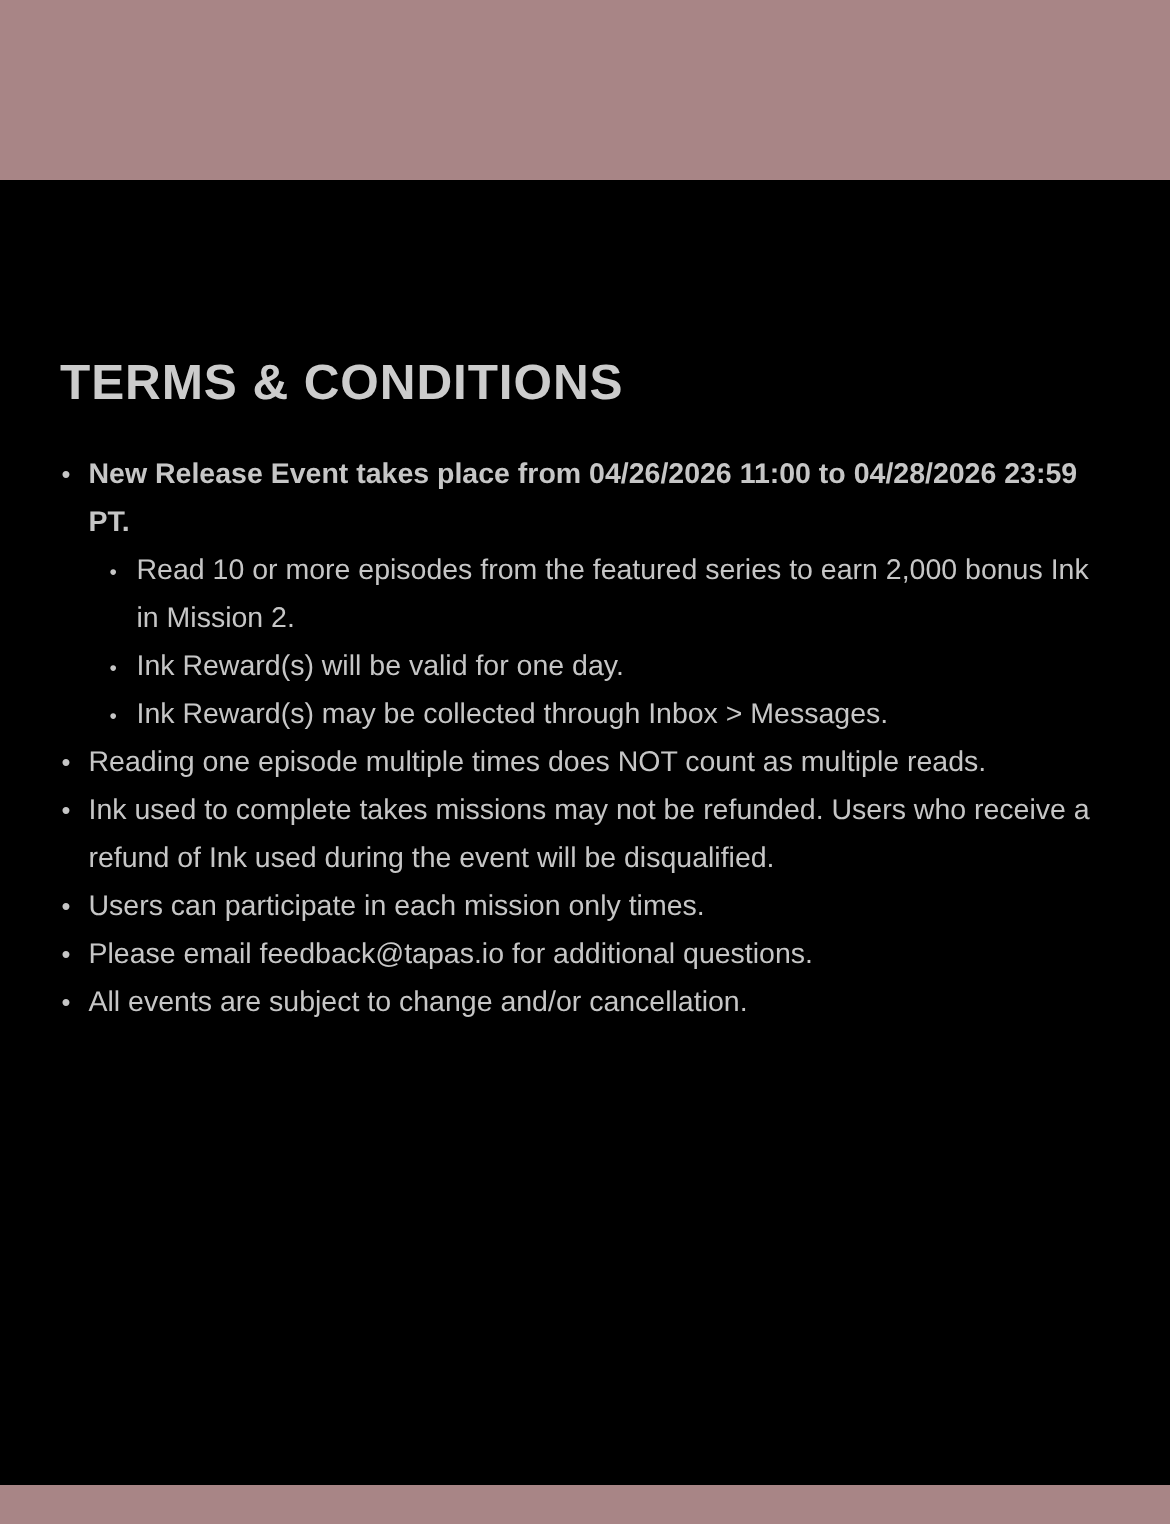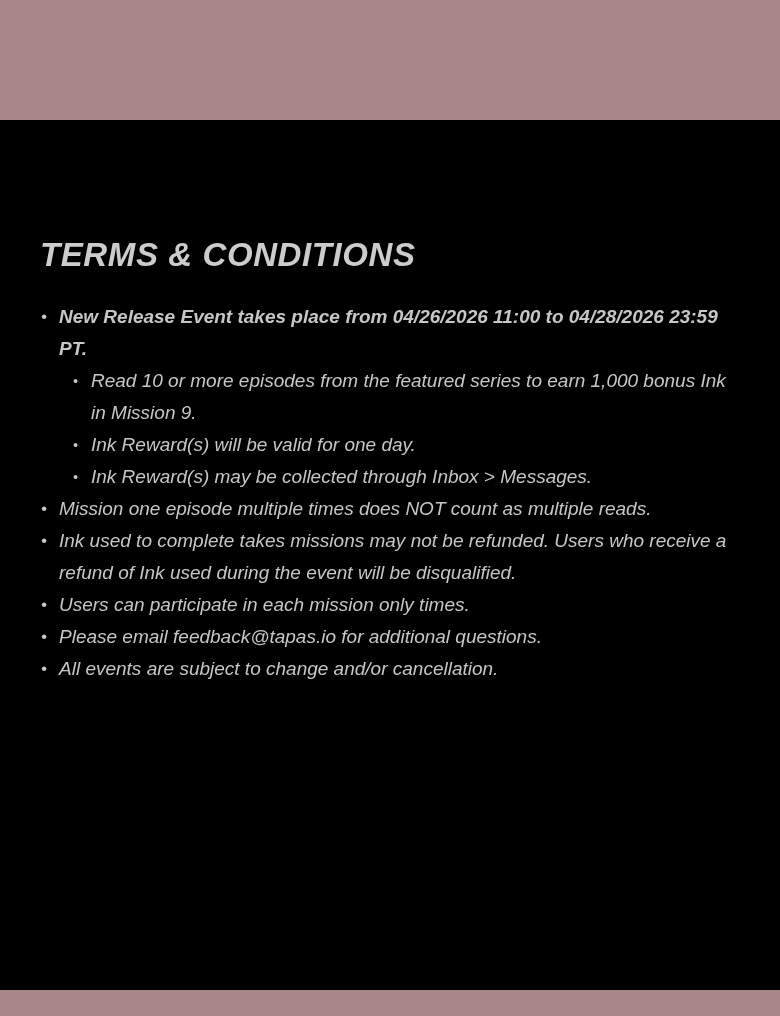--- a/index.html
+++ b/index.html
@@ -18,21 +18,20 @@
   .band-top { height: 120px; }
   .band-bottom {
     position: absolute;
     left: 0;
     bottom: 0;
     height: 26px;
   }
   .content {
     padding: 116px 40px 0 40px;
     color: #c6c6c6;
-    font-style: italic;
   }
   h1.terms-heading {
     margin: 0 0 27px 0;
     color: #cccccc;
     font-size: 33px;
     font-weight: 700;
     letter-spacing: 0.6px;
   }
   ul.terms-list {
     list-style: none;
@@ -75,28 +74,28 @@
 </head>
 <body>
 
 <div class="band band-top" style="background: rgb(168, 133, 134);"></div>
 
 <div class="content">
   <h1 class="terms-heading">TERMS &amp; CONDITIONS</h1>
 
   <ul class="terms-list event-terms">
       <li><span class="item-text bold">New Release Event takes place from 04/26/2026 11:00 to 04/28/2026 23:59 PT.</span><ul class="sub-list">
-          <li>Read 10 or more episodes from the featured series to earn 1,000 bonus Ink in Mission 9.</li>
+          <li>Read 10 or more episodes from the featured series to earn 2,000 bonus Ink in Mission 2.</li>
           <li>Ink Reward(s) will be valid for one day.</li>
           <li>Ink Reward(s) may be collected through Inbox &gt; Messages.</li>
         </ul></li>
     </ul>
 
   <ul class="terms-list general-terms">
-      <li><span class="item-text">Mission one episode multiple times does NOT count as multiple reads.</span></li>
+      <li><span class="item-text">Reading one episode multiple times does NOT count as multiple reads.</span></li>
       <li><span class="item-text">Ink used to complete takes missions may not be refunded. Users who receive a refund of Ink used during the event will be disqualified.</span></li>
       <li><span class="item-text">Users can participate in each mission only times.</span></li>
       <li><span class="item-text">Please email feedback@tapas.io for additional questions.</span></li>
       <li><span class="item-text">All events are subject to change and/or cancellation.</span></li>
     </ul>
 </div>
 
 <div class="band band-bottom" style="background: rgb(168, 133, 134);"></div>
 
 </body></html>

